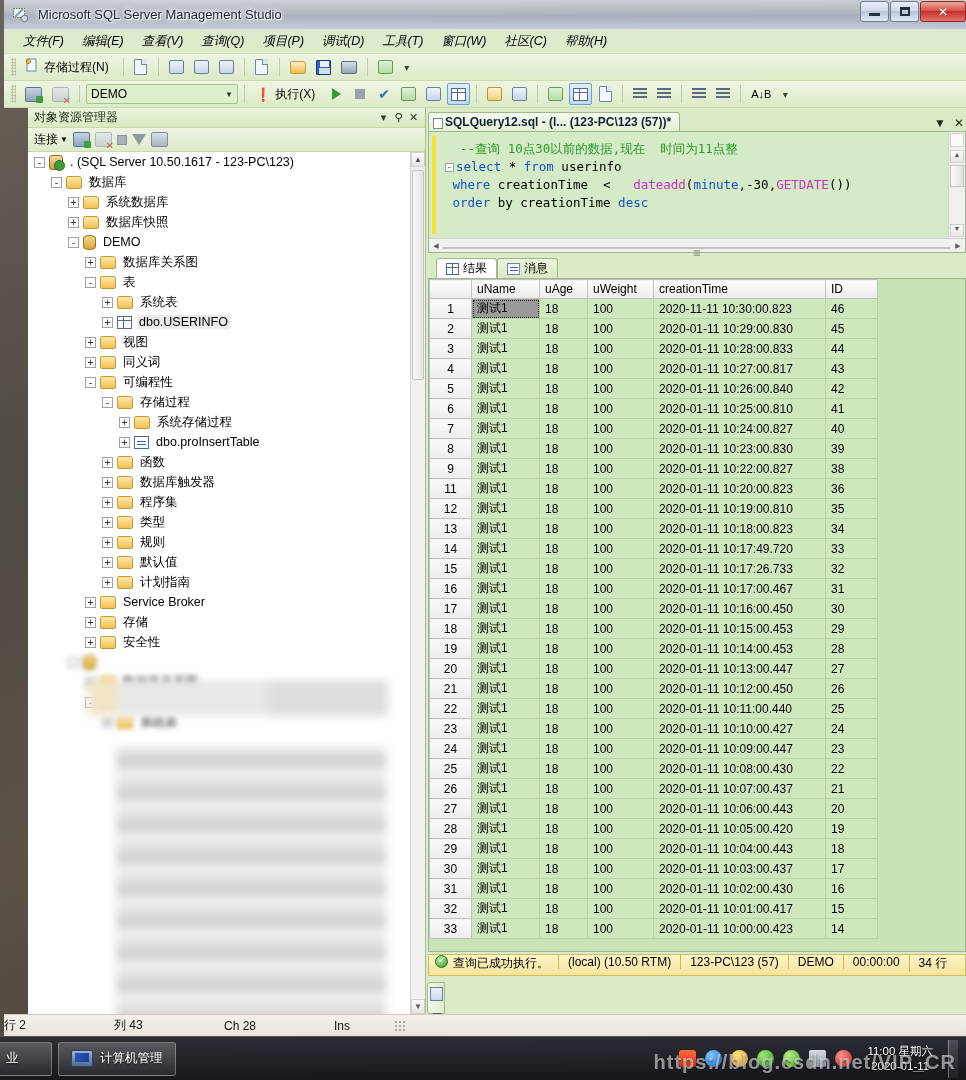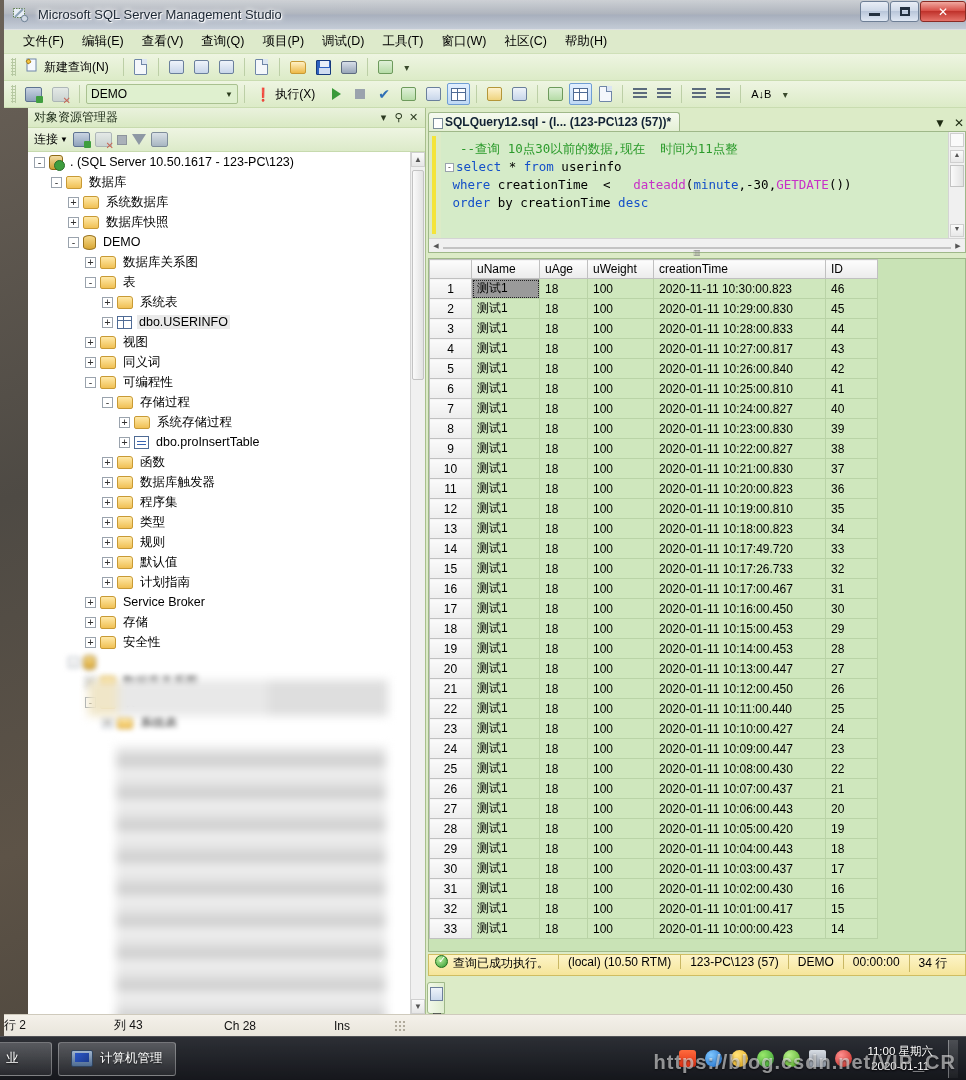--- a/index.html
+++ b/index.html
@@ -49,21 +49,21 @@
     border-color:#8a2b24; color:#fff; font-weight:bold;
   }
   .wbtn .glyph-min { display:block; width:11px; height:3px; background:#23303f; margin-top:6px; }
   .wbtn .glyph-max { display:block; width:10px; height:9px; border:2px solid #23303f; border-top-width:3px;}
 
   
   #menubar {
     height:24px; background:#ddeacb; display:flex; align-items:center; padding-left:10px;
     border-bottom:1px solid #cfe0b8;
   }
-  #menubar .mi { padding:4px 9px; color:#000; font-size:12.5px; white-space:nowrap; }
+  #menubar .mi { padding:4px 9px; color:#000; font-size:12.5px; white-space:nowrap;font-style:italic; }
 
   
   .toolbar {
     background:linear-gradient(180deg,#eef5e2 0%,#dcebc7 100%);
     display:flex; align-items:center; height:27px; border-bottom:1px solid #c9dcb0;
     padding-left:4px; gap:2px;
   }
   .grip { width:5px; height:18px; margin:0 3px;
     background-image:radial-gradient(circle, #b7c9a2 1px, transparent 1.2px);
     background-size:3px 3px; }
@@ -315,21 +315,21 @@
 
   <div class="toolbar">
     <span class="grip"></span>
     <span class="tbtn">
       <span class="ic">
         <svg width="15" height="15" viewBox="0 0 15 15">
             <rect x="2" y="1" width="9" height="12" fill="#f6f9fd" stroke="#6f86a8"></rect>
             <path d="M1 3 l3 -2 2 3 -3 2z" fill="#f5c33c" stroke="#a8801c"></path>
           </svg>
       </span>
-      <span class="lbl">新建查询(N)</span>
+      <span class="lbl">存储过程(N)</span>
     </span>
     <span class="tb-sep"></span>
     <span class="tbtn">
         <span class="ic ic-doc"></span>
       </span>
     <span class="tb-sep"></span>
     <span class="tbtn">
         <span class="ic ic-gen"></span>
       </span>
     <span class="tbtn">
@@ -643,20 +643,30 @@
           <div id="edhscroll">
             <span class="a">◀</span>
             <span class="tr">
                 <span class="th">▥</span>
               </span>
             <span class="a">▶</span>
           </div>
         </div>
 
         <div id="results">
+          <div id="rtabs">
+            <div class="rtab active">
+              <span class="ri grid"></span>
+              <span>结果</span>
+            </div>
+            <div class="rtab idle">
+              <span class="ri msg"></span>
+              <span>消息</span>
+            </div>
+          </div>
 
           <div id="grid">
             <table class="rg">
               <colgroup>
                 <col style="width:42px">
                   <col style="width:68px">
                   <col style="width:48px">
                 <col style="width:66px">
                   <col style="width:172px">
                   <col style="width:52px">
@@ -749,29 +759,20 @@
                   <tr>
                     <td class="rn">9</td>
                     <td class="">测试1</td>
                     <td class="">18</td>
                     <td class="">100</td>
                     <td class="">2020-01-11 10:22:00.827</td>
                     <td class="">38</td>
                     <td style="background: rgb(201, 227, 182); border: none;"></td>
                   </tr>
                   <tr>
-                    <td class="rn">10</td>
-                    <td class="">测试1</td>
-                    <td class="">18</td>
-                    <td class="">100</td>
-                    <td class="">2020-01-11 10:21:00.830</td>
-                    <td class="">37</td>
-                    <td style="background: rgb(201, 227, 182); border: none;"></td>
-                  </tr>
-                  <tr>
                     <td class="rn">11</td>
                     <td class="">测试1</td>
                     <td class="">18</td>
                     <td class="">100</td>
                     <td class="">2020-01-11 10:20:00.823</td>
                     <td class="">36</td>
                     <td style="background: rgb(201, 227, 182); border: none;"></td>
                   </tr>
                   <tr>
                     <td class="rn">12</td>

